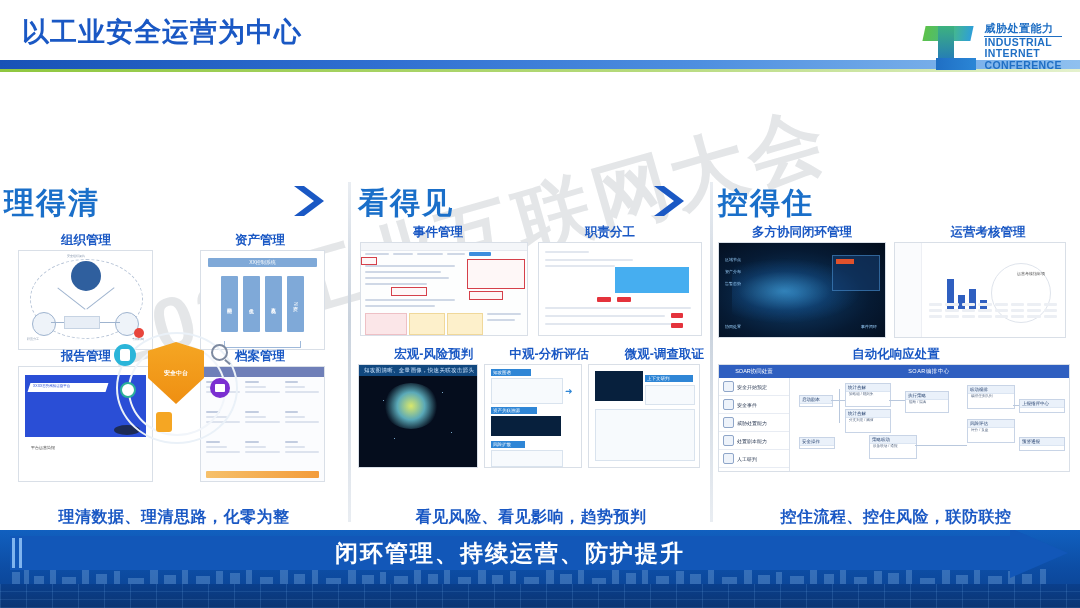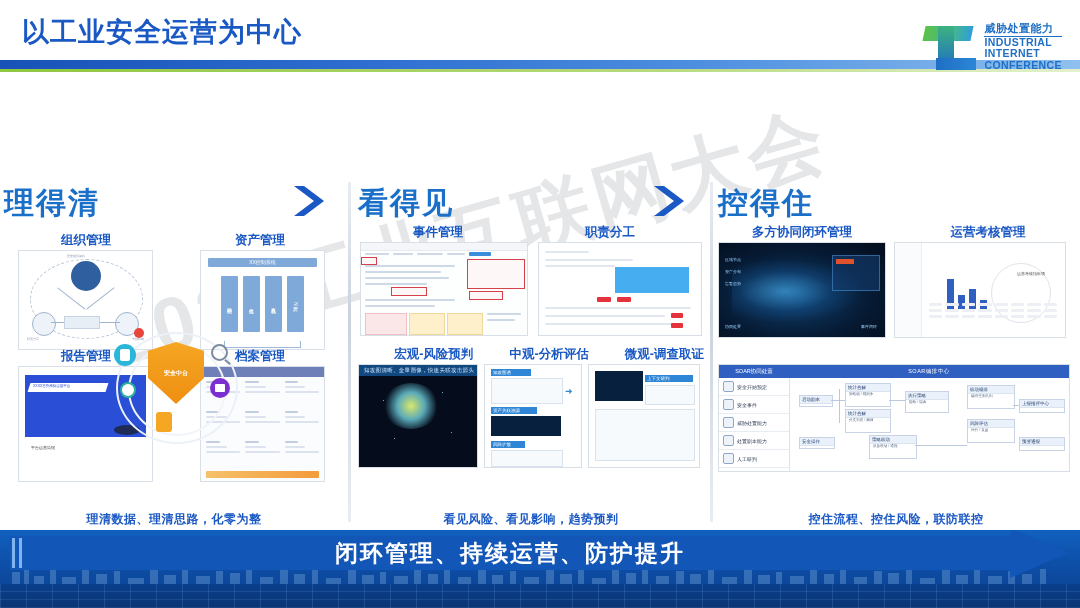--- a/index.html
+++ b/index.html
@@ -134,21 +134,21 @@
   .orb.o4{left:22px;top:2px;width:10px;height:10px;background:#e8453c;}
   .orb.o5{left:44px;top:86px;width:16px;height:20px;background:#f5a623;border-radius:3px;}
   .arc{position:absolute;border:2px solid #e6eef6;border-radius:50%;}
   .arc.a1{left:4px;top:6px;width:118px;height:108px;border-color:#eaf1f8;}
   .arc.a2{left:16px;top:18px;width:94px;height:88px;border-color:#f1f5fa;}
   .mag{position:absolute;right:12px;top:18px;width:13px;height:13px;border:2px solid #7d8aa0;border-radius:50%;}
   .mag::after{content:"";position:absolute;right:-5px;bottom:-4px;width:7px;height:2px;background:#7d8aa0;transform:rotate(42deg);}
 
   
   .col-foot{position:absolute;left:0;bottom:2px;width:100%;text-align:center;
-    font-size:12px;font-weight:bold;color:#1a58c4;letter-spacing:.5px;}
+    font-size:16px;font-weight:bold;color:#1a58c4;letter-spacing:.5px;}
 
   
   .c2-row1{position:absolute;top:44px;left:0;width:346px;height:126px;}
   .c2-row2{position:absolute;top:166px;left:0;width:346px;height:146px;}
   .c2-lbl-a{position:absolute;left:20px;top:0;width:120px;}
   .c2-lbl-b{position:absolute;left:192px;top:0;width:120px;}
   .c2-box-a{position:absolute;left:2px;top:18px;width:168px;height:94px;}
   .c2-box-b{position:absolute;left:180px;top:18px;width:164px;height:94px;}
   .c2-three{position:absolute;top:0;left:0;width:346px;display:flex;}
   .c2-three>div{flex:1;text-align:right;}
@@ -570,20 +570,21 @@
                   <i></i>
                   <i></i>
                   <i></i>
                 </div>
             </div>
           </div>
         </div>
       </div>
 
       <div class="c3-row2">
+        <div class="c3-lbl-c sub-label">自动化响应处置</div>
 
         <div class="c3-box-c shot">
           <div class="soar">
             <div class="side">
               <div class="side-h">SOAR协同处置</div>
               <div class="si">
                 <span class="ic"></span>
                 <span>安全开始预定</span>
               </div>
               <div class="si">

